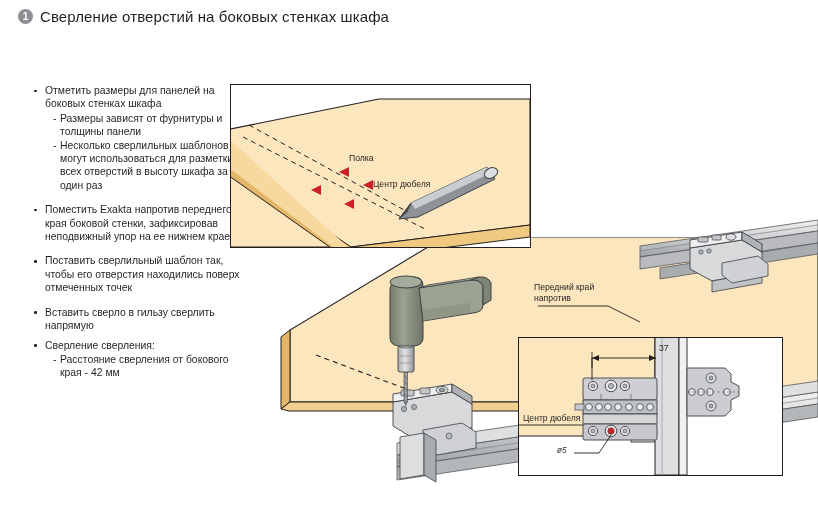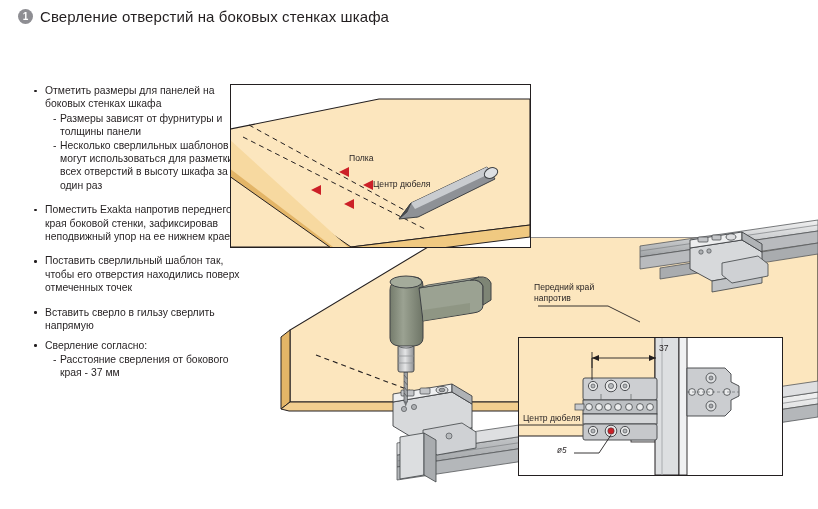--- a/index.html
+++ b/index.html
@@ -140,23 +140,23 @@
 
     <div class="bullet-group">
       <div class="bullet-main">Поставить сверлильный шаблон так, чтобы его отверстия находились поверх отмеченных точек</div>
     </div>
 
     <div class="bullet-group" style="margin-bottom:6px;">
       <div class="bullet-main">Вставить сверло в гильзу сверлить напрямую</div>
     </div>
 
     <div class="bullet-group">
-      <div class="bullet-main">Сверление согласно:</div>
+      <div class="bullet-main">Сверление сверления:</div>
       <div class="sub-list">
-        <div class="sub-item">Расстояние сверления от бокового края - 37 мм</div>
+        <div class="sub-item">Расстояние сверления от бокового края - 42 мм</div>
       </div>
     </div>
 
   </div>
 
   <svg class="art-svg" width="818" height="509" viewBox="0 0 818 509" style="z-index:1;">
     <defs>
       <linearGradient id="railGrad" x1="0" y1="0" x2="0" y2="1">
         <stop offset="0%" stop-color="#F2F2F2"></stop>
         <stop offset="45%" stop-color="#CFD1D3"></stop>

